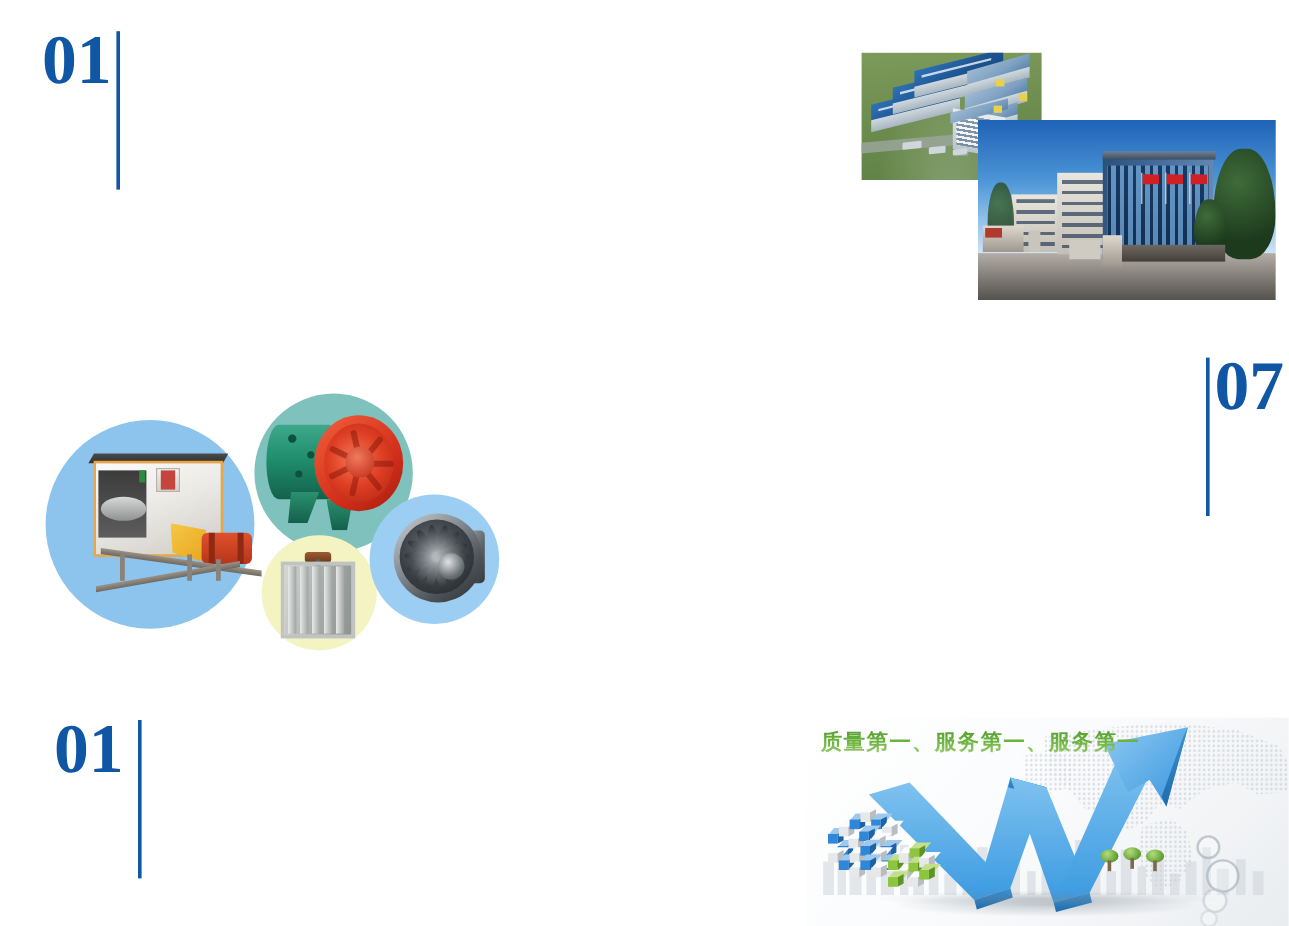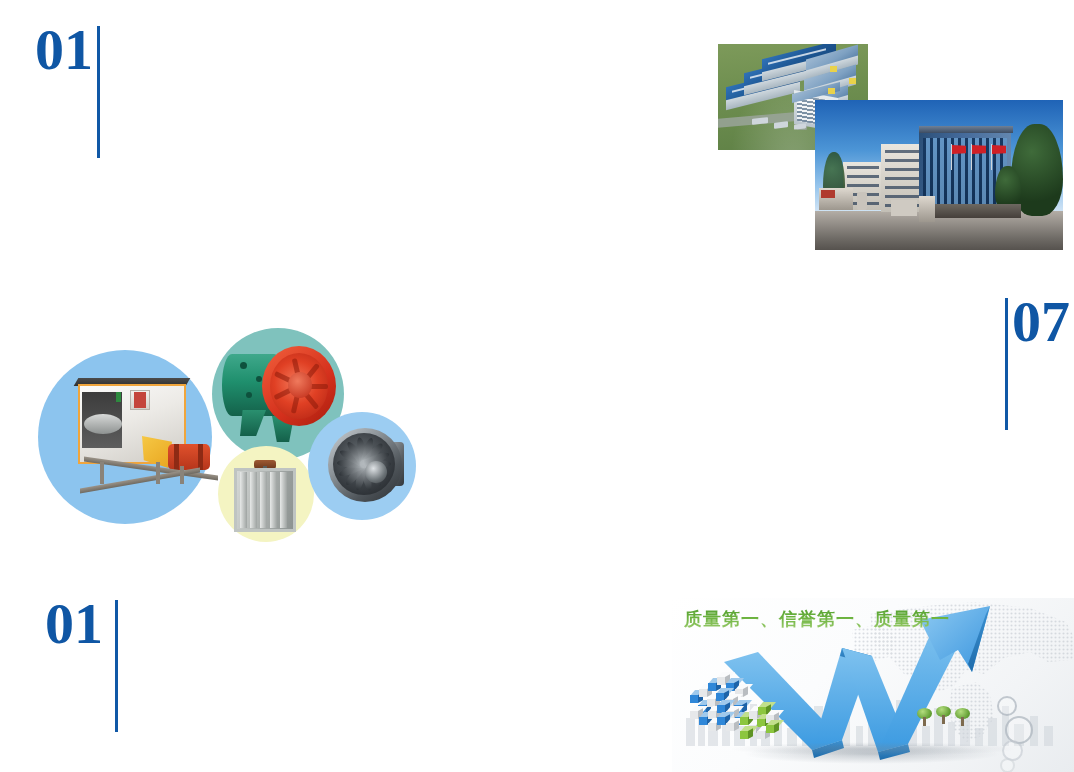--- a/index.html
+++ b/index.html
@@ -617,16 +617,16 @@
         <span class="trunk"></span>
       </div>
 
     <div class="bub" style="left:325px;top:98px;width:16px;height:16px;"></div>
     <div class="bub" style="left:333px;top:118px;width:24px;height:24px;"></div>
     <div class="bub" style="left:330px;top:142px;width:17px;height:17px;border-color:rgba(170,178,188,.40);"></div>
     <div class="bub" style="left:328px;top:160px;width:11px;height:11px;border-color:rgba(180,188,196,.35);"></div>
 
     <div class="bn-shadow"></div>
 
-    <div class="bn-text">质量第一、信誉第一、质量第一</div>
+    <div class="bn-text">质量第一、服务第一、服务第一</div>
   </div>
 
 </div>
 
 </body></html>

